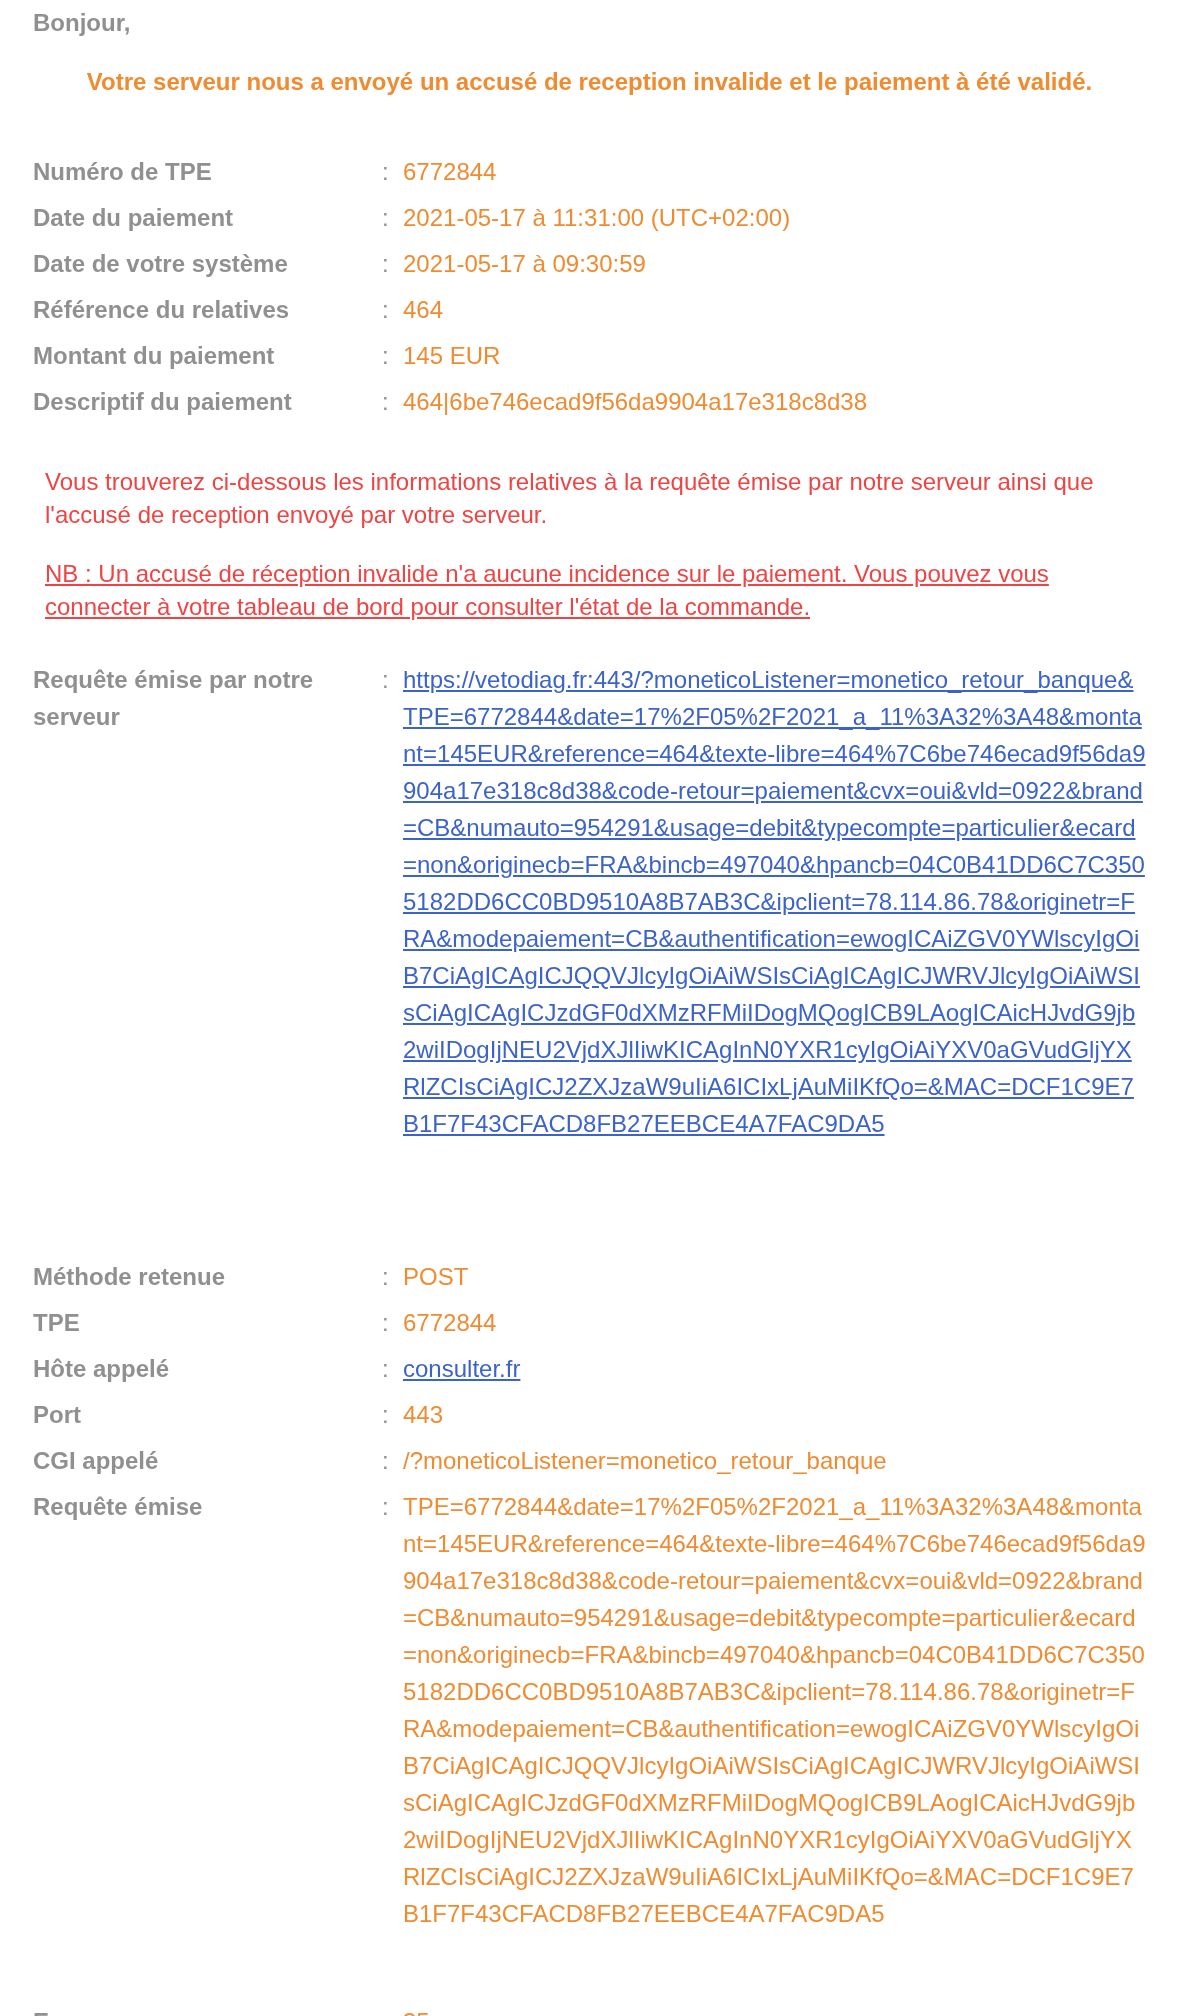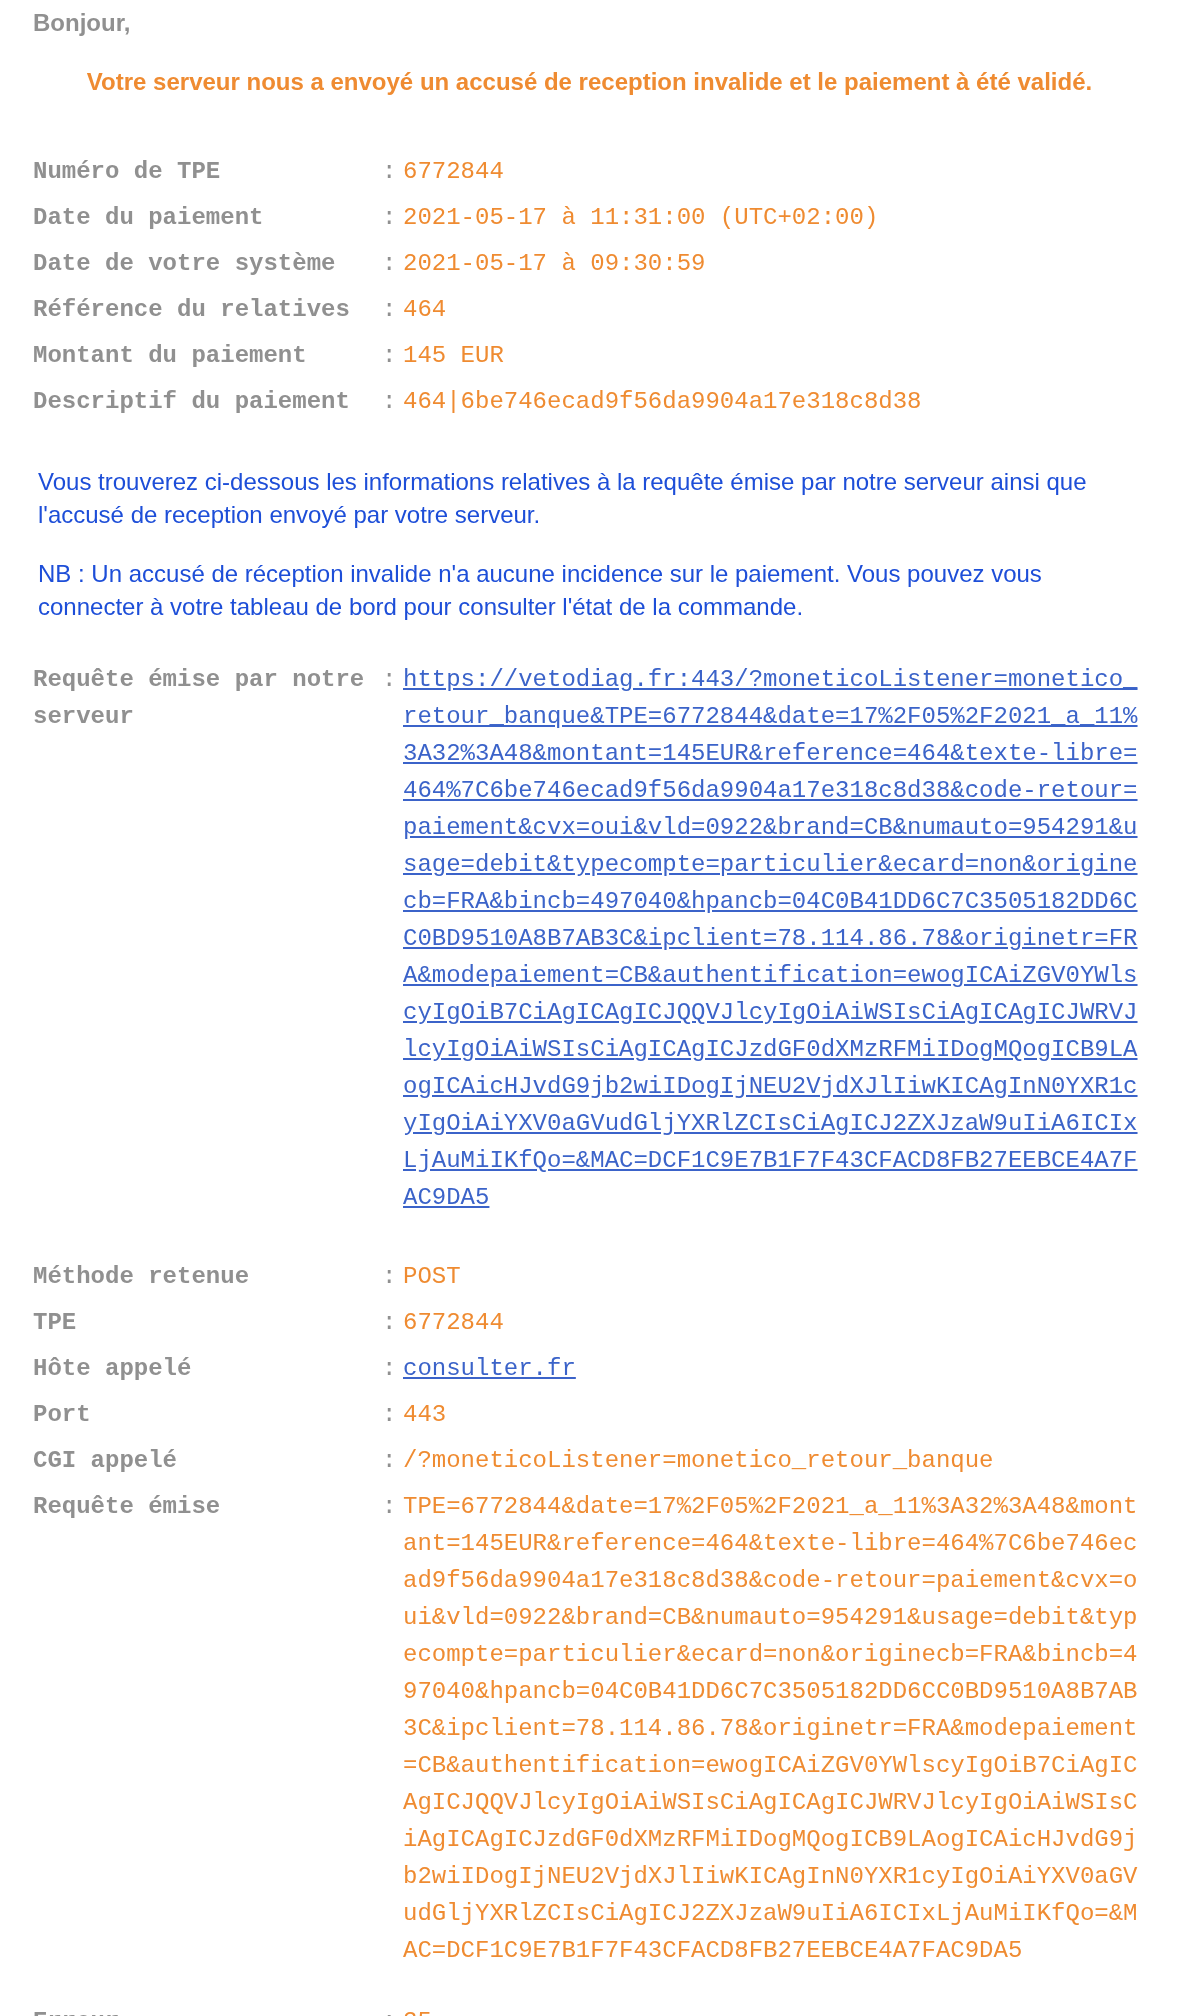--- a/index.html
+++ b/index.html
@@ -21,21 +21,20 @@
     margin: 0 0 56px 0;
     line-height: 31px;
     font-weight: bold;
     color: #EF8B31;
     text-align: center;
   }
   table.kv {
     border-collapse: collapse;
     table-layout: fixed;
     width: 1113px;
-    font-family: Liberation Mono, monospace;
   }
   table.kv td {
     vertical-align: top;
     padding: 0 0 9px 0;
     line-height: 37px;
   }
   td.lbl {
     width: 349px;
     box-sizing: border-box;
     padding-right: 42px;
@@ -57,27 +56,27 @@
   .minh-link { min-height: 588px; }
   .minh-query { min-height: 506px; }
   a.link {
     color: #3B63C9;
     text-decoration: underline;
     word-break: break-all;
     cursor: pointer;
   }
   #payment-table { margin-bottom: 36px; }
   p.body-text {
-    margin: 5px;
+    margin: 12px;
     max-width: 1118px;
     line-height: 33px;
-    color: #1d4ed8;
+    color: #ef4444;
   }
   p.para1 { margin-bottom: 26px; }
-  p.para2 { margin-bottom: 38px; }
+  p.para2 { margin-bottom: 38px; text-decoration: underline; }
 </style>
 </head>
 <body>
 
 <p class="greeting">Bonjour,</p>
 
 <p class="headline">Votre serveur nous a envoyé un accusé de reception invalide et le paiement à été validé.</p>
 
 <table class="kv" id="payment-table">
   <tbody>

